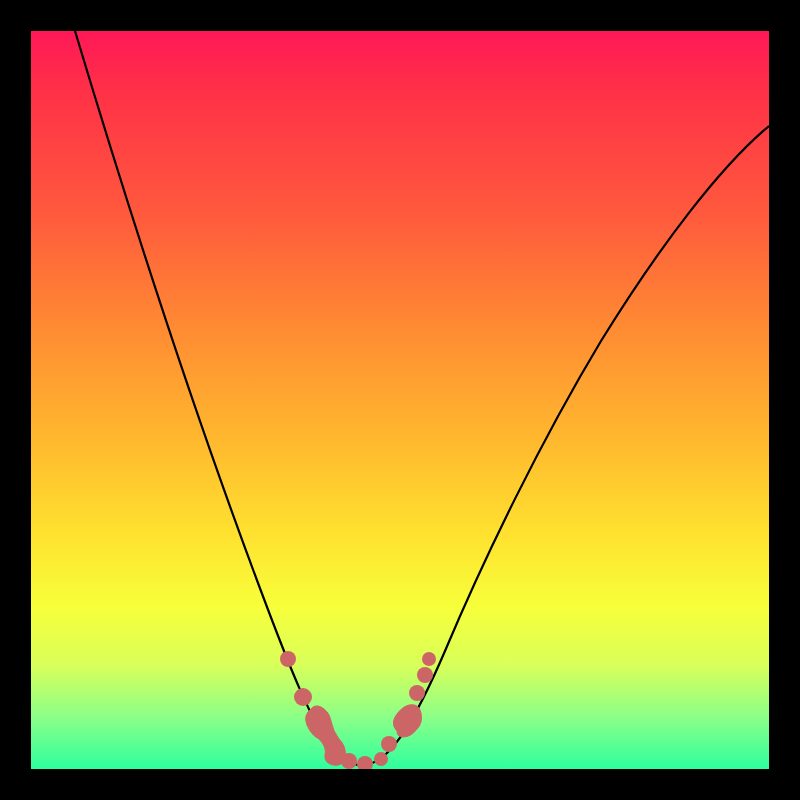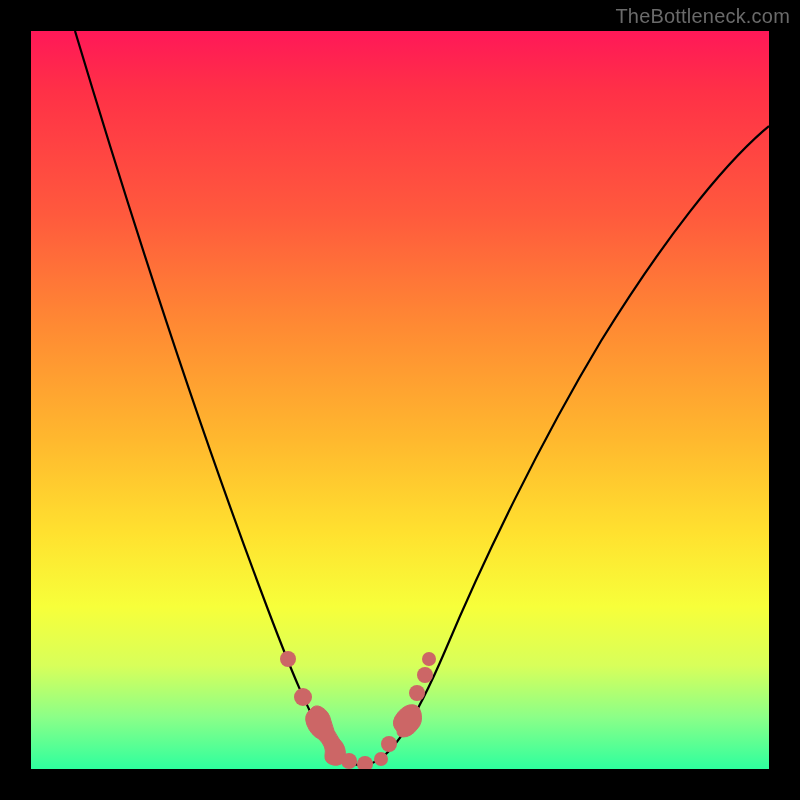--- a/index.html
+++ b/index.html
@@ -115,14 +115,13 @@
                  Q 380 706 372 706
                  Q 366 706 366 700 Z"></path>
         <circle class="dot" cx="386" cy="662" r="8"></circle>
         <circle class="dot" cx="394" cy="644" r="8"></circle>
         <circle class="dot" cx="398" cy="628" r="7"></circle>
       </g>
 
     </svg>
   </div>
 
-  <div class="watermark">TheBottleneck.com</div>
 </div>
 
 </body></html>

